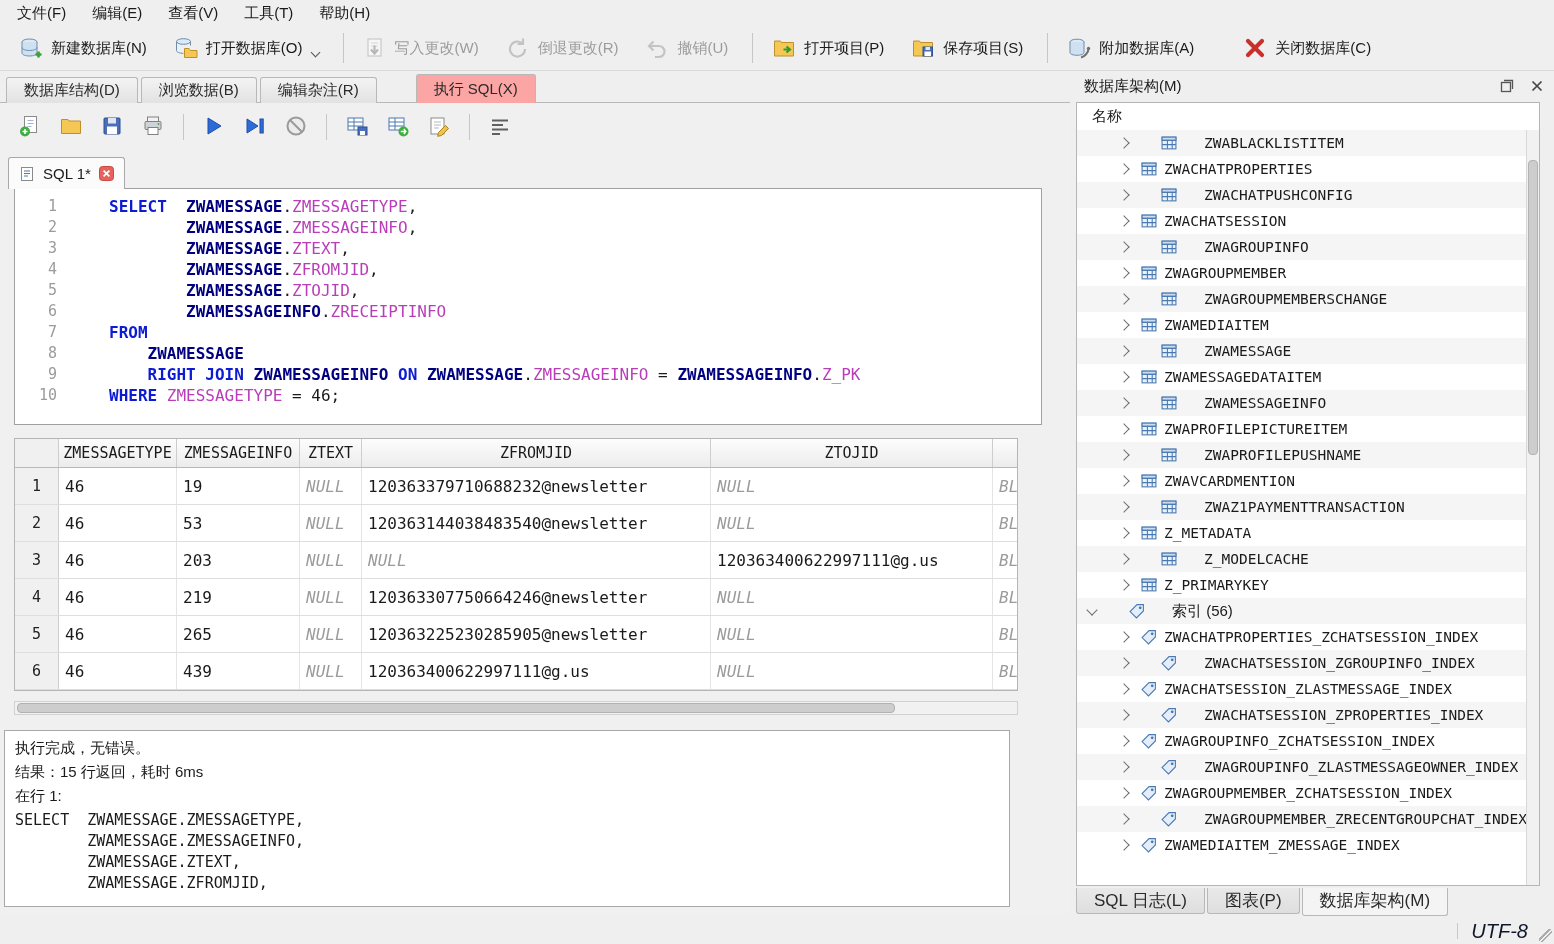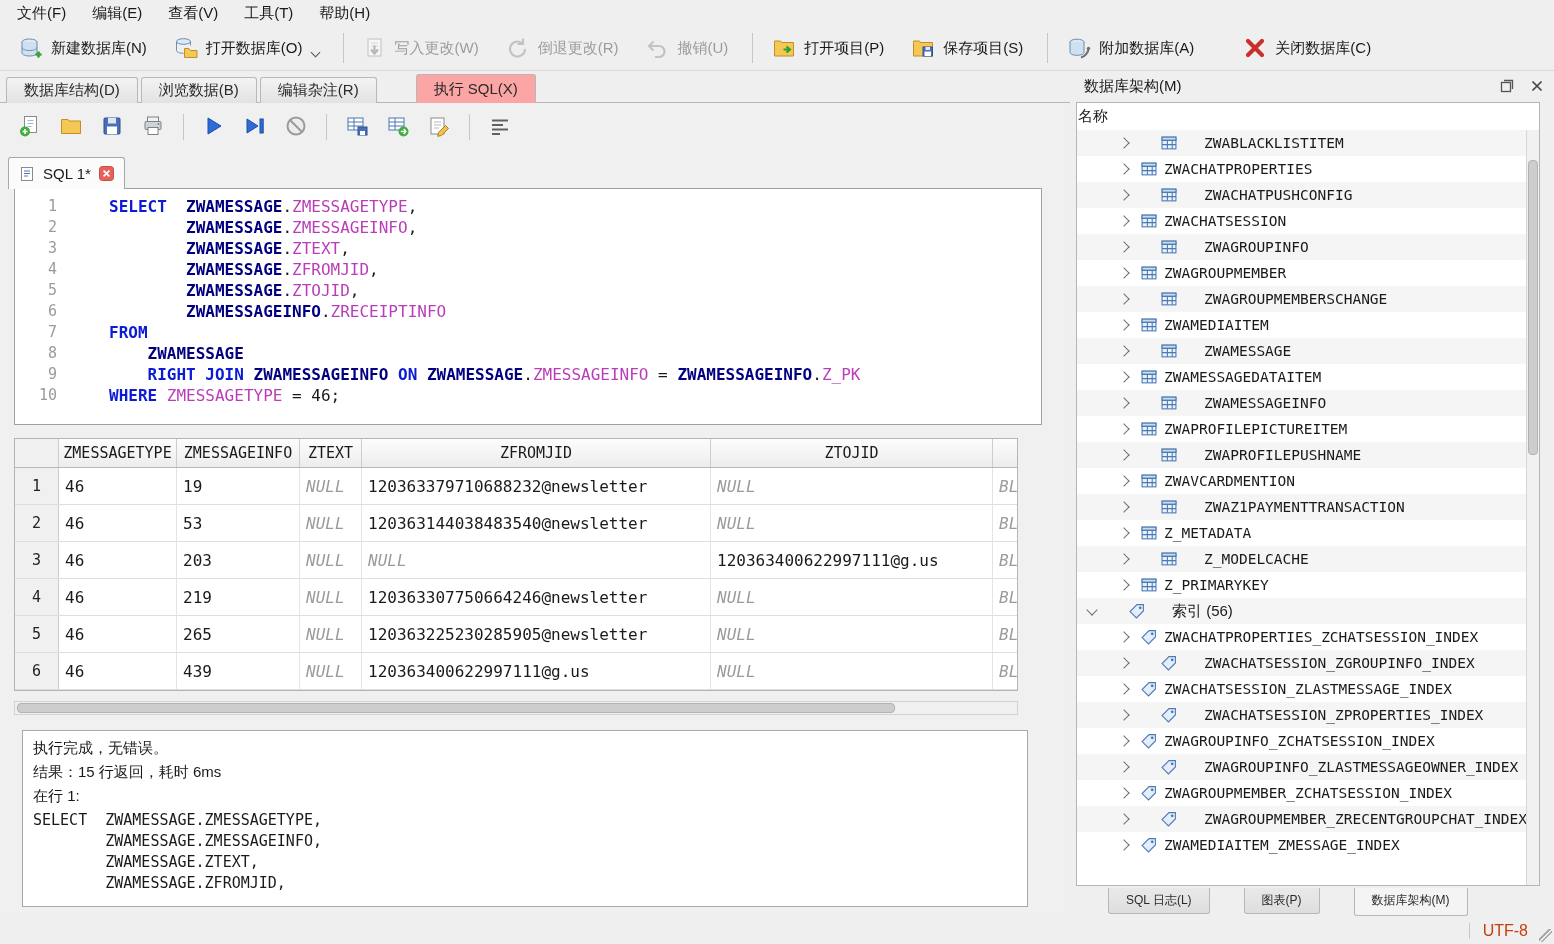--- a/index.html
+++ b/index.html
@@ -61,54 +61,54 @@
   .rg-row{display:flex;height:37px;border-bottom:1px solid #dedede;background:#fff;}
   .rg-rn{flex:none;display:flex;align-items:center;justify-content:center;background:#f0f0f0;border-right:1px solid #cdcdcd;font-size:15px;color:#222;}
   .rg-cell{flex:none;display:flex;align-items:center;padding-left:6px;font-size:16px;border-right:1px solid #e4e4e4;overflow:hidden;white-space:nowrap;}
   .rg-cell.null{color:#9b9b9b;font-style:italic;}
 
   
   .hscroll{position:absolute;left:14px;top:598px;width:1004px;height:14px;background:#f1f1f1;border:1px solid #d2d2d2;}
   .hthumb{position:absolute;left:2px;top:1px;height:10px;width:878px;background:#cdcdcd;border:1px solid #b2b2b2;border-radius:4px;}
 
   
-  .output{position:absolute;left:22px;top:627px;width:1006px;height:177px;background:#fff;border:1px solid #a8a8a8;padding:8px 10px;overflow:hidden;}
+  .output{position:absolute;left:4px;top:627px;width:1006px;height:177px;background:#fff;border:1px solid #a8a8a8;padding:8px 10px;overflow:hidden;}
   .out-line{height:24px;white-space:pre;overflow:hidden;}
   .out-info{font-family:"Liberation Sans","DejaVu Sans",sans-serif;font-size:15px;}
   .out-code{font-family:"DejaVu Sans Mono","Liberation Mono",monospace;font-size:15px;height:21px;}
 
   
   .dock{position:absolute;left:1076px;top:70px;width:478px;height:816px;}
   .dock-title{height:32px;display:flex;align-items:center;padding:0 6px 0 8px;font-size:15px;gap:8px;}
   .dock-title .spacer{flex:1;}
   .dock-btn{width:22px;height:22px;display:flex;align-items:center;justify-content:center;border-radius:2px;}
   .tree-wrap{position:absolute;left:0;top:32px;width:464px;height:784px;background:#fff;border:1px solid #b5b5b5;overflow:hidden;}
-  .tree-header{height:34px;line-height:26px;padding-left:1px;background:#fff;border-bottom:1px solid #dcdcdc;font-size:15px;}
+  .tree-header{height:34px;line-height:26px;padding-left:15px;background:#fff;border-bottom:1px solid #dcdcdc;font-size:15px;}
   .tree-body{position:absolute;left:0;top:27px;right:13px;bottom:0;overflow:hidden;}
   .tree-row{height:26px;display:flex;align-items:center;white-space:nowrap;overflow:hidden;}
   .tree-row.alt{background:#f5f5f5;gap:20px;}
   .tree-row.group{padding-left:9px;}
   .tree-row.child{padding-left:41px;}
   .ticon{display:flex;align-items:center;justify-content:center;width:17px;margin-right:7px;flex:none;}
   .tlabel{font-family:"DejaVu Sans Mono","Liberation Mono",monospace;font-size:14.5px;}
   .tlabel-group{font-size:15px;font-family:"Liberation Sans","DejaVu Sans",sans-serif;}
   .chev-d{width:8px;height:8px;border-right:1.6px solid #6e6e6e;border-bottom:1.6px solid #6e6e6e;transform:rotate(45deg);margin:-3px 12px 0 2px;flex:none;}
   .chev-r{width:8px;height:8px;border-right:1.6px solid #6e6e6e;border-bottom:1.6px solid #6e6e6e;transform:rotate(-45deg);margin:0 12px 0 2px;flex:none;}
   .vscroll{position:absolute;right:0;top:27px;bottom:0;width:13px;background:#f1f1f1;border-left:1px solid #d7d7d7;}
   .vthumb{position:absolute;left:1px;top:30px;width:10px;height:295px;background:#cdcdcd;border:1px solid #b2b2b2;border-radius:4px;}
 
   
   .dock-tabs{position:absolute;left:1076px;top:888px;height:28px;display:flex;align-items:flex-start;}
-  .dtab{height:26px;line-height:25px;padding:0 17px;margin-right:2px;font-size:12px;background:linear-gradient(#e9e9e9,#dedede);
-        border:1px solid #b8b8b8;border-top:none;border-radius:0 0 3px 3px;color:#2a2a2a;margin-left:32px;}
+  .dtab{height:26px;line-height:25px;padding:0 17px;margin-right:2px;font-size:17px;background:linear-gradient(#e9e9e9,#dedede);
+        border:1px solid #b8b8b8;border-top:none;border-radius:0 0 3px 3px;color:#2a2a2a;}
   .dtab.active{background:#f4f4f4;height:28px;}
 
   
   .statusbar{position:absolute;left:0;bottom:0;width:100%;height:26px;display:flex;align-items:center;justify-content:flex-end;
-             padding-right:26px;color:#c2410c;font-size:16px;}
+             padding-right:26px;color:#0f172a;font-size:20px;font-style:italic;}
   .sb-sep{width:1px;height:16px;background:#c8c8c8;margin:0 13px;}
   .grip{position:absolute;right:2px;bottom:2px;width:13px;height:13px;
         background:linear-gradient(135deg,transparent 0 7px,#ababab 7px 8.5px,transparent 8.5px 10.5px,#ababab 10.5px 12px,transparent 12px);}
 </style>
 </head>
 <body>
 
 <div class="app">
 
   <div class="menubar" id="menubar">

